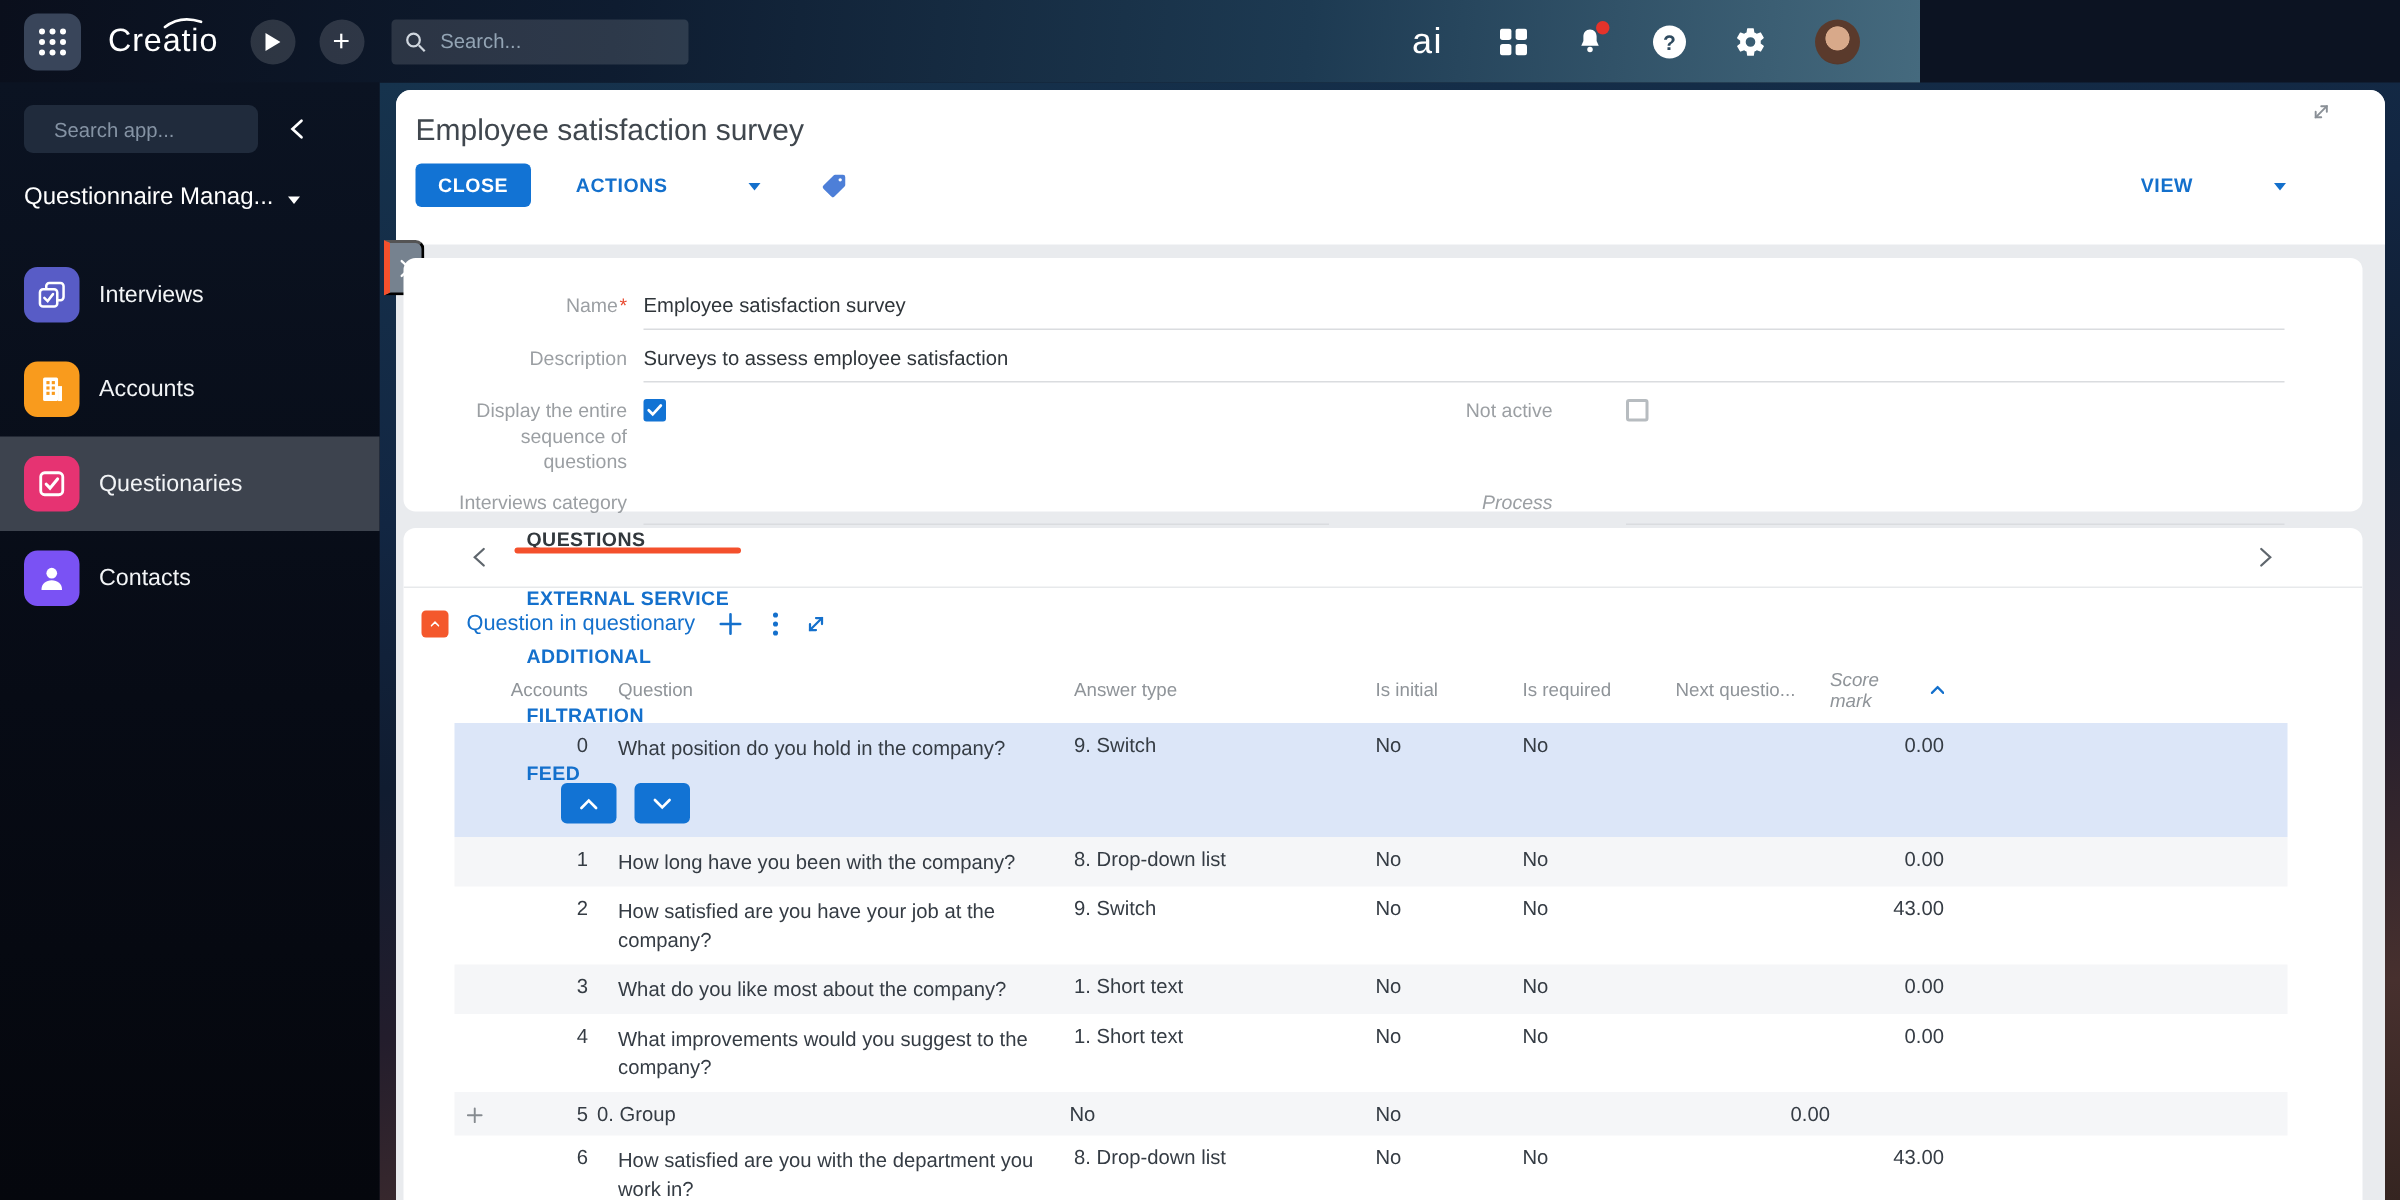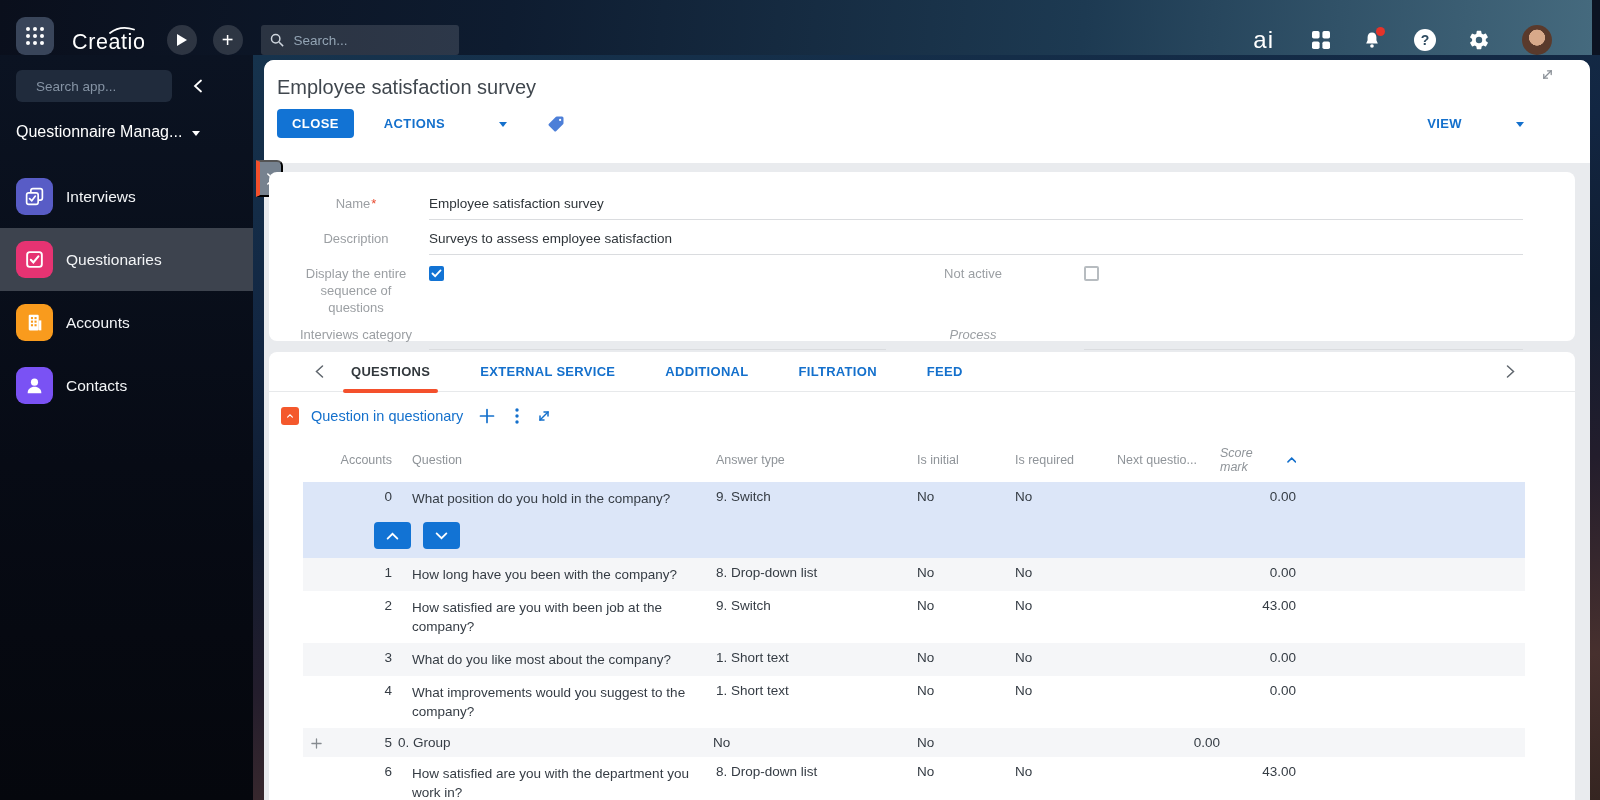--- a/index.html
+++ b/index.html
@@ -4,23 +4,23 @@
 <style>
   html,body{margin:0;padding:0;width:1600px;height:800px;overflow:hidden;
     font-family:"Liberation Sans","DejaVu Sans",sans-serif;background:#0c1322;}
   *{box-sizing:border-box;}
 
   
   .backdrop{position:absolute;left:253px;top:55px;right:0;bottom:0;
     background:linear-gradient(170deg,#16334d 0%,#122642 30%,#101c30 48%,#231d2c 65%,#47302e 85%,#352521 100%);}
 
   
-  .topbar{position:absolute;left:0;top:0;width:1592px;height:55px;
+  .topbar{position:absolute;left:0;top:0;width:1280px;height:55px;
     background:linear-gradient(95deg,#0a0f1c 0%,#0e1c30 32%,#1d3a52 68%,#456a7e 100%);
-    display:flex;align-items:flex-end;}
+    display:flex;align-items:center;}
   .tb-launcher{width:38px;height:38px;margin-left:16px;border-radius:9px;background:#39455a;
     display:flex;align-items:center;justify-content:center;border:none;cursor:pointer;}
   .logo{position:relative;margin-left:18px;color:#fff;font-size:21.5px;letter-spacing:.6px;font-weight:500;}
   .logo svg{position:absolute;left:36px;top:-5px;}
   .tb-circle{width:30px;height:30px;border-radius:50%;background:rgba(255,255,255,.14);border:none;
     display:flex;align-items:center;justify-content:center;cursor:pointer;}
   .tb-play{margin-left:21px;}
   .tb-plus{margin-left:16px;color:#fff;font-size:20px;line-height:1;}
   .tb-search{margin-left:18px;width:198px;height:30px;border-radius:3px;background:rgba(255,255,255,.13);
     display:flex;align-items:center;padding:0 9px;}
@@ -69,40 +69,40 @@
   .expand-corner{position:absolute;top:6px;right:34px;background:none;border:none;cursor:pointer;display:flex;padding:2px;}
 
   .side-handle{position:absolute;left:-8px;top:100px;width:27px;height:37px;background:#76828f;
     border-left:4px solid #f4502c;border-radius:0 6px 6px 0;display:flex;align-items:center;justify-content:center;cursor:pointer;}
 
   .record-body{position:absolute;left:0;right:0;top:112px;bottom:0;padding:0 15px 0 5px;display:flex;flex-direction:column;}
 
   
   .form-card{height:169px;background:#fff;border-radius:8px;flex:0 0 auto;padding-top:21px;}
   .frow{display:flex;align-items:flex-start;padding-right:52px;}
-  .flabel{width:149px;flex:0 0 auto;text-align:center;color:#9b9fa3;font-size:13px;line-height:17px;padding-top:2px;padding-left:25px;}
+  .flabel{width:149px;flex:0 0 auto;text-align:right;color:#9b9fa3;font-size:13px;line-height:17px;padding-top:2px;padding-left:25px;}
   .req{color:#e8492f;margin-left:1px;}
   .fvalue{margin-left:11px;flex:1;border-bottom:1px solid #dadcdf;font-size:13.5px;color:#2f353a;
     line-height:17px;padding:2px 0 7px 0;min-height:26px;}
   .frow + .frow{margin-top:8px;}
   .half-left{display:flex;flex:0 0 617px;align-items:flex-start;}
   .half-right{display:flex;flex:1;align-items:flex-start;gap:38px;}
   .half-left .fvalue,.half-right .fvalue{flex:1;}
   .cb{width:15px;height:15px;border-radius:2px;margin:3px 0 0 11px;flex:0 0 auto;cursor:pointer;
     display:flex;align-items:center;justify-content:center;}
   .cb.checked{background:#1273d4;}
   .cb.unchecked{background:#fff;border:2px solid #b7bcc0;}
   .frow-cb{min-height:38px;}
 
   
   .tabs-card{margin-top:11px;background:#fff;border-radius:8px 8px 0 0;flex:1;overflow:hidden;}
   .tabs-row{height:40px;display:flex;align-items:stretch;border-bottom:1px solid #e7e9eb;padding:0 55px 0 41px;}
   .tab-nav{background:none;border:none;cursor:pointer;display:flex;align-items:center;padding:0 4px;}
   .tab-nav.right{margin-left:auto;}
-  .tabs{display:flex;margin-left:14px;gap:34px;}
+  .tabs{display:flex;margin-left:14px;gap:24px;flex-direction:column;}
   .tab{display:flex;align-items:center;padding:0 8px;position:relative;color:#1470cc;
     font-size:13px;font-weight:600;letter-spacing:.3px;cursor:pointer;background:none;border:none;font-family:inherit;}
   .tab.active{color:#32383d;}
   .tab.active::after{content:'';position:absolute;left:0;right:0;bottom:-2px;height:4px;background:#f4502c;border-radius:2px;}
 
   .detail-head{display:flex;align-items:center;margin:14px 0 0 12px;}
   .detail-toggle{width:18px;height:18px;border-radius:3px;background:#f4582c;border:none;cursor:pointer;
     display:flex;align-items:center;justify-content:center;}
   .detail-title{color:#1470cc;font-size:14.5px;margin-left:12px;}
   .icon-btn{background:none;border:none;cursor:pointer;display:flex;align-items:center;padding:2px;}
@@ -221,45 +221,45 @@
     <div class="sb-item">
       <span class="tile" style="background:#585cc6">
         <svg width="21" height="21" viewBox="0 0 20 20">
           <rect x="6.5" y="2.5" width="11" height="11" rx="2" fill="none" stroke="#fff" stroke-width="1.6"></rect>
           <rect x="2.5" y="6.5" width="11" height="11" rx="2" fill="#585cc6" stroke="#fff" stroke-width="1.6"></rect>
           <polyline points="5.3,12 7.4,14 10.8,9.6" fill="none" stroke="#fff" stroke-width="1.6" stroke-linecap="round"></polyline>
         </svg>
       </span>
       <span class="sb-item-label">Interviews</span>
     </div>
-    <div class="sb-item active">
-      <span class="tile" style="background:#e63372">
-        <svg width="21" height="21" viewBox="0 0 20 20">
-          <rect x="3" y="3" width="14" height="14" rx="2.5" fill="none" stroke="#fff" stroke-width="1.8"></rect>
-          <polyline points="6.5,10.3 8.9,12.8 13.7,7" fill="none" stroke="#fff" stroke-width="2" stroke-linecap="round"></polyline>
-        </svg>
-      </span>
-      <span class="sb-item-label">Questionaries</span>
-    </div>
     <div class="sb-item">
       <span class="tile" style="background:#f99b1d">
         <svg width="21" height="21" viewBox="0 0 20 20">
           <rect x="4.5" y="2.5" width="9.5" height="15" rx="1" fill="#fff"></rect>
           <rect x="14" y="8" width="2.5" height="9.5" fill="#fff"></rect>
           <g fill="#f99b1d">
             <rect x="6.6" y="4.8" width="2" height="2"></rect>
               <rect x="10" y="4.8" width="2" height="2"></rect>
             <rect x="6.6" y="8.2" width="2" height="2"></rect>
               <rect x="10" y="8.2" width="2" height="2"></rect>
             <rect x="6.6" y="11.6" width="2" height="2"></rect>
               <rect x="10" y="11.6" width="2" height="2"></rect>
           </g>
         </svg>
       </span>
       <span class="sb-item-label">Accounts</span>
+    </div>
+    <div class="sb-item active">
+      <span class="tile" style="background:#e63372">
+        <svg width="21" height="21" viewBox="0 0 20 20">
+          <rect x="3" y="3" width="14" height="14" rx="2.5" fill="none" stroke="#fff" stroke-width="1.8"></rect>
+          <polyline points="6.5,10.3 8.9,12.8 13.7,7" fill="none" stroke="#fff" stroke-width="2" stroke-linecap="round"></polyline>
+        </svg>
+      </span>
+      <span class="sb-item-label">Questionaries</span>
     </div>
     <div class="sb-item">
       <span class="tile" style="background:#7a52f4">
         <svg width="21" height="21" viewBox="0 0 20 20">
           <circle cx="10" cy="6.8" r="3.4" fill="#fff"></circle>
           <path d="M3.5 17c0-3.6 2.9-5.8 6.5-5.8s6.5 2.2 6.5 5.8v.4h-13z" fill="#fff"></path>
         </svg>
       </span>
       <span class="sb-item-label">Contacts</span>
     </div>
@@ -444,21 +444,21 @@
           <div class="c-ans">8. Drop-down list</div>
           <div>No</div>
           <div>No</div>
           <div></div>
           <div class="c-score">0.00</div>
           <div></div>
         </div>
 
         <div class="grid-cols trow">
           <div class="c-pos">2</div>
-          <div class="c-q">How satisfied are you with been job at the company?</div>
+          <div class="c-q">How satisfied are you have your job at the company?</div>
           <div class="c-ans">9. Switch</div>
           <div>No</div>
           <div>No</div>
           <div></div>
           <div class="c-score">43.00</div>
           <div></div>
         </div>
 
         <div class="grid-cols trow stripe">
           <div class="c-pos">3</div>

